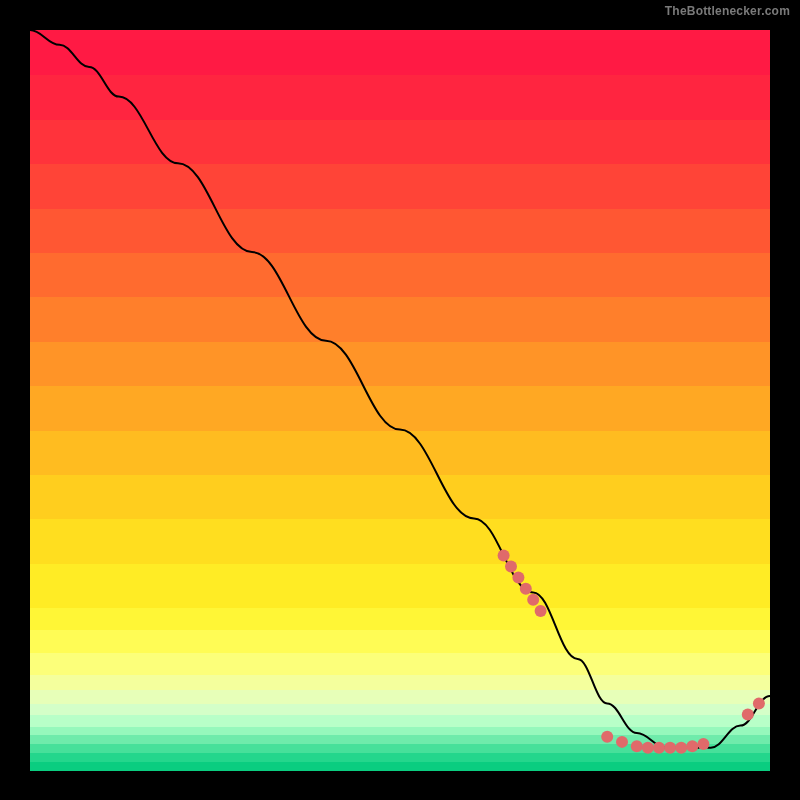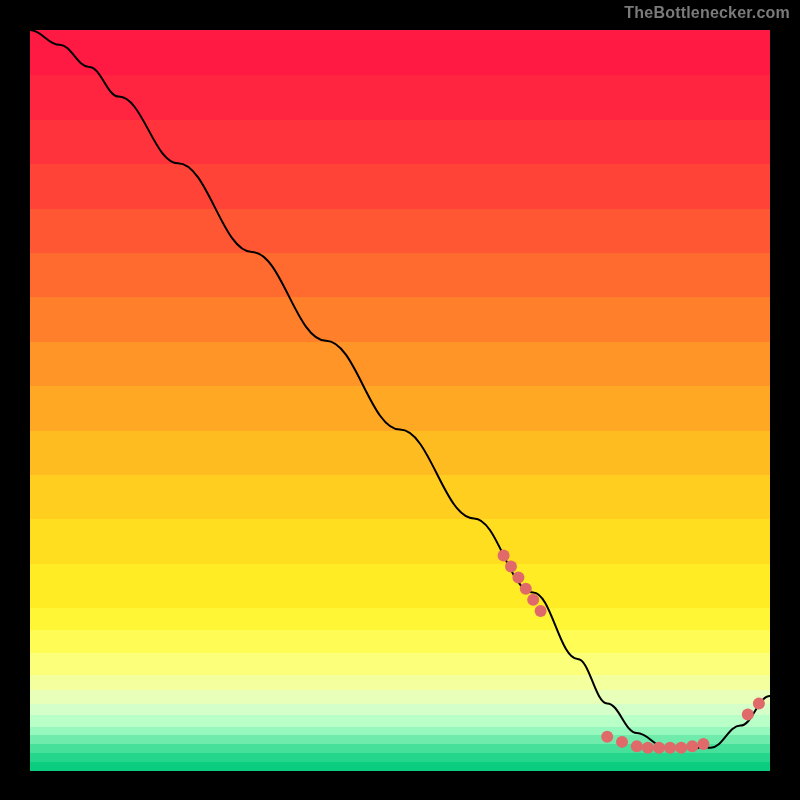--- a/index.html
+++ b/index.html
@@ -15,21 +15,21 @@
     position: relative;
     width: 800px;
     height: 800px;
     background: #000;
   }
   .attribution {
     position: absolute;
     top: 4px;
     right: 10px;
     color: #7a7a7a;
-    font-size: 16px;
+    font-size: 12px;
     font-weight: 600;
     letter-spacing: 0.2px;
   }
   .plot {
     position: absolute;
     left: 30px;
     top: 30px;
     width: 740px;
     height: 740px;
   }

